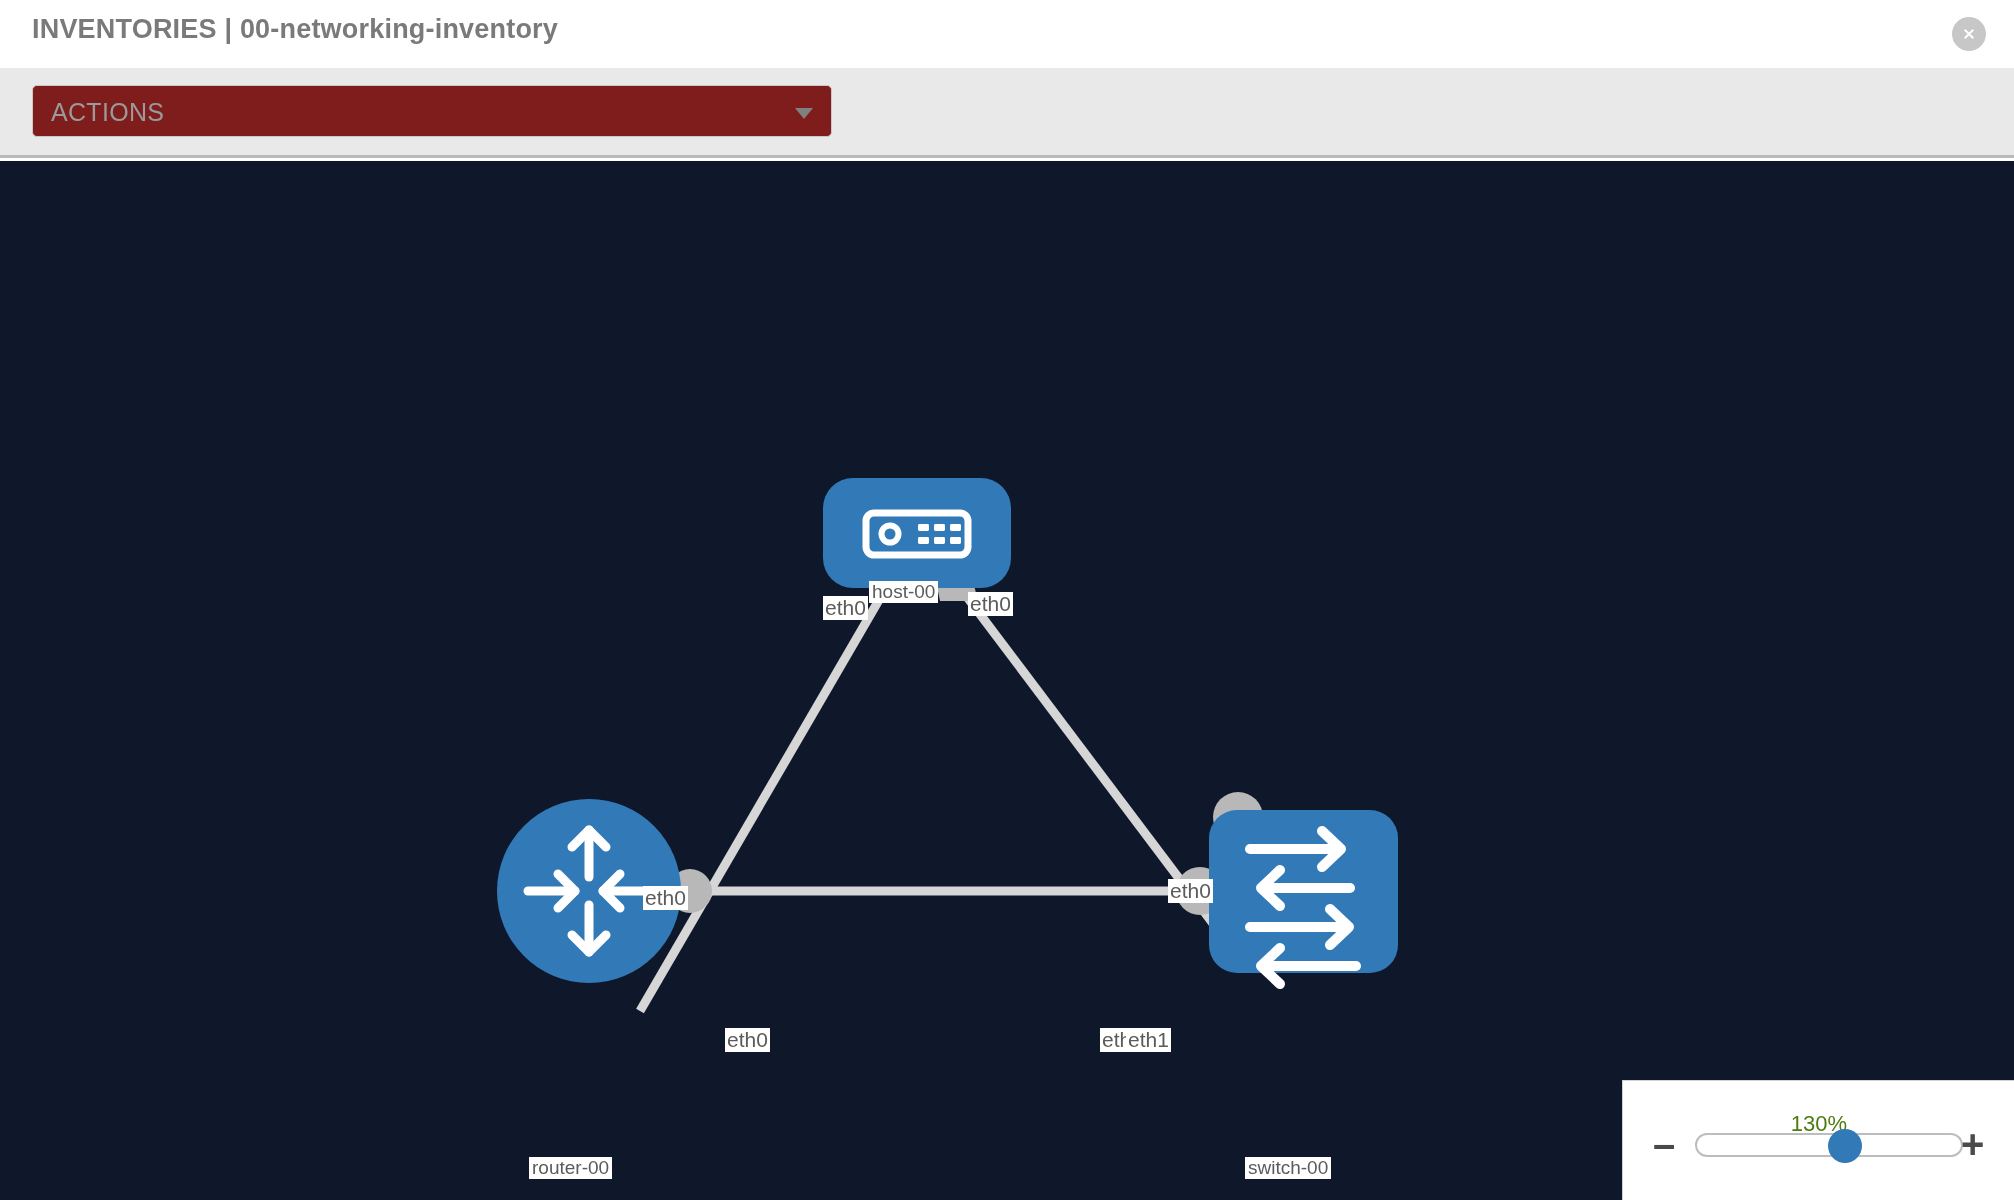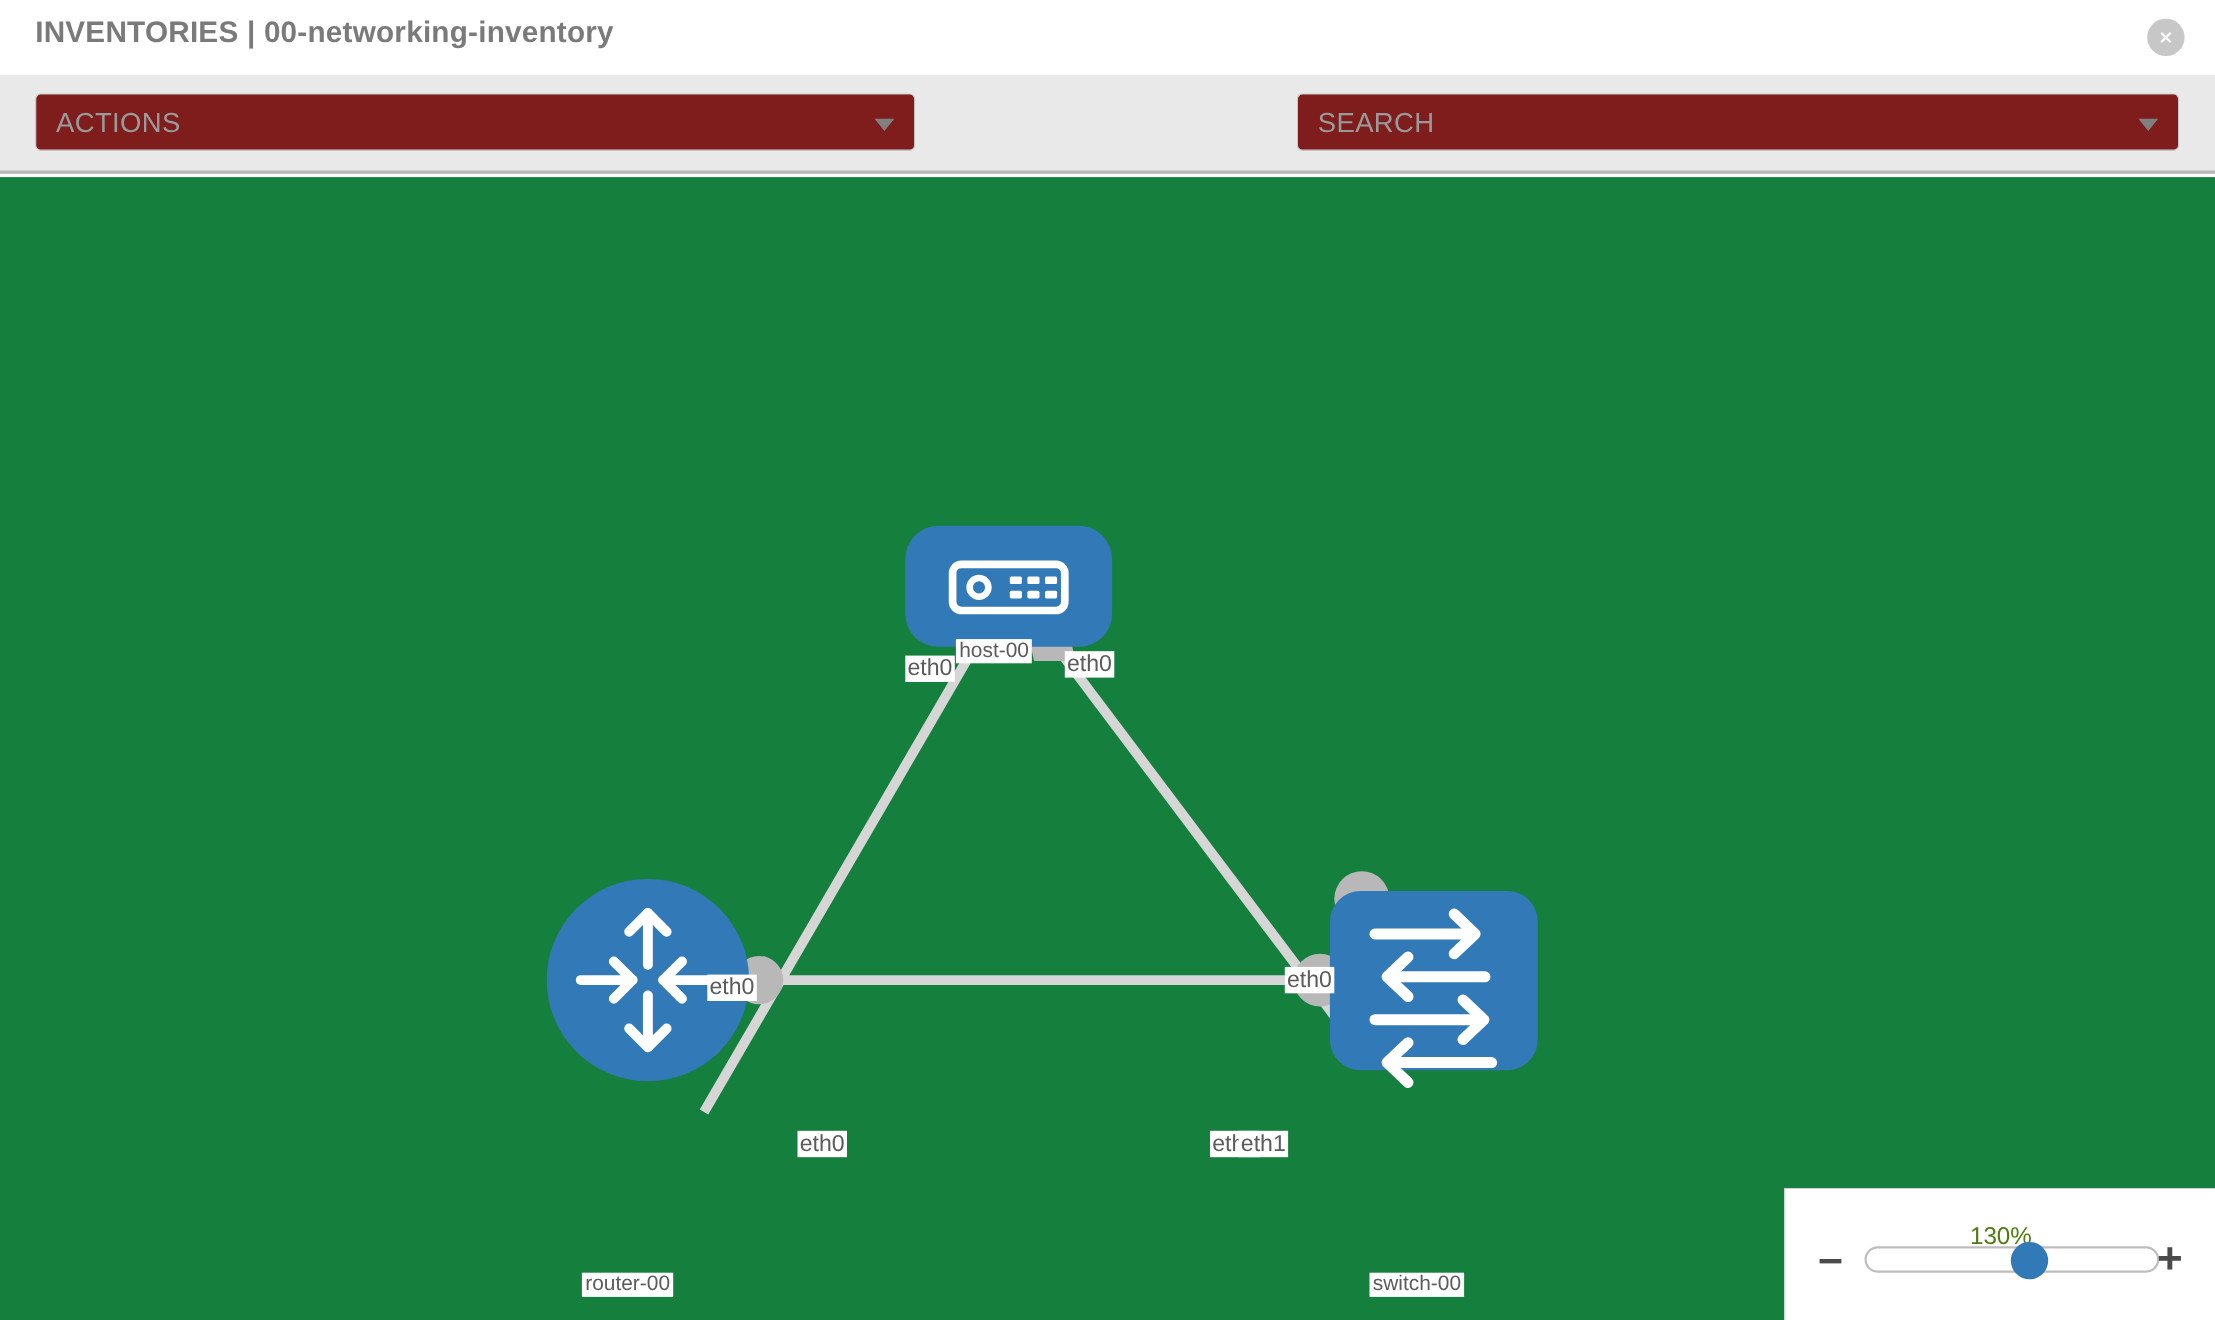--- a/index.html
+++ b/index.html
@@ -65,21 +65,21 @@
     width: 46px; height: 46px;
     cursor: pointer;
   }
   #wrench-icon { left: 1041px; }
   #key-icon    { left: 1109px; }
 
   
   .canvas {
     position: absolute; left: 0; top: 161px;
     width: 2014px; height: 1039px;
-    background: #15803d;
+    background: #0f172a;
     overflow: hidden;
   }
   .graph-svg { position: absolute; left: 0; top: 0; }
 
   
   .lbl {
     position: absolute;
     background: #ffffff;
     color: #5b5b5b;
     white-space: nowrap;
@@ -155,24 +155,20 @@
       <svg width="46" height="46" viewBox="0 0 46 46" aria-hidden="true">
         <g fill="none" stroke="#7e8694" stroke-width="4.4" stroke-linecap="round">
           <circle cx="16.5" cy="17.5" r="7.6" fill="none"></circle>
           <line x1="21.6" y1="23.1" x2="37" y2="38.5"></line>
           <line x1="30.5" y1="30.5" x2="35.4" y2="26.3"></line>
           <line x1="35.2" y1="35.2" x2="39.6" y2="31.4"></line>
         </g>
       </svg>
     </div>
 
-    <div class="select-box" id="search-select">
-      <span class="sel-label">SEARCH</span>
-      <span class="caret"></span>
-    </div>
   </div>
 
   <div class="canvas">
 
     <svg class="graph-svg" width="2014" height="1039">
       <defs>
         <clipPath id="nubClipHostL">
             <rect x="870" y="400" width="60" height="42"></rect>
           </clipPath>
       </defs>

